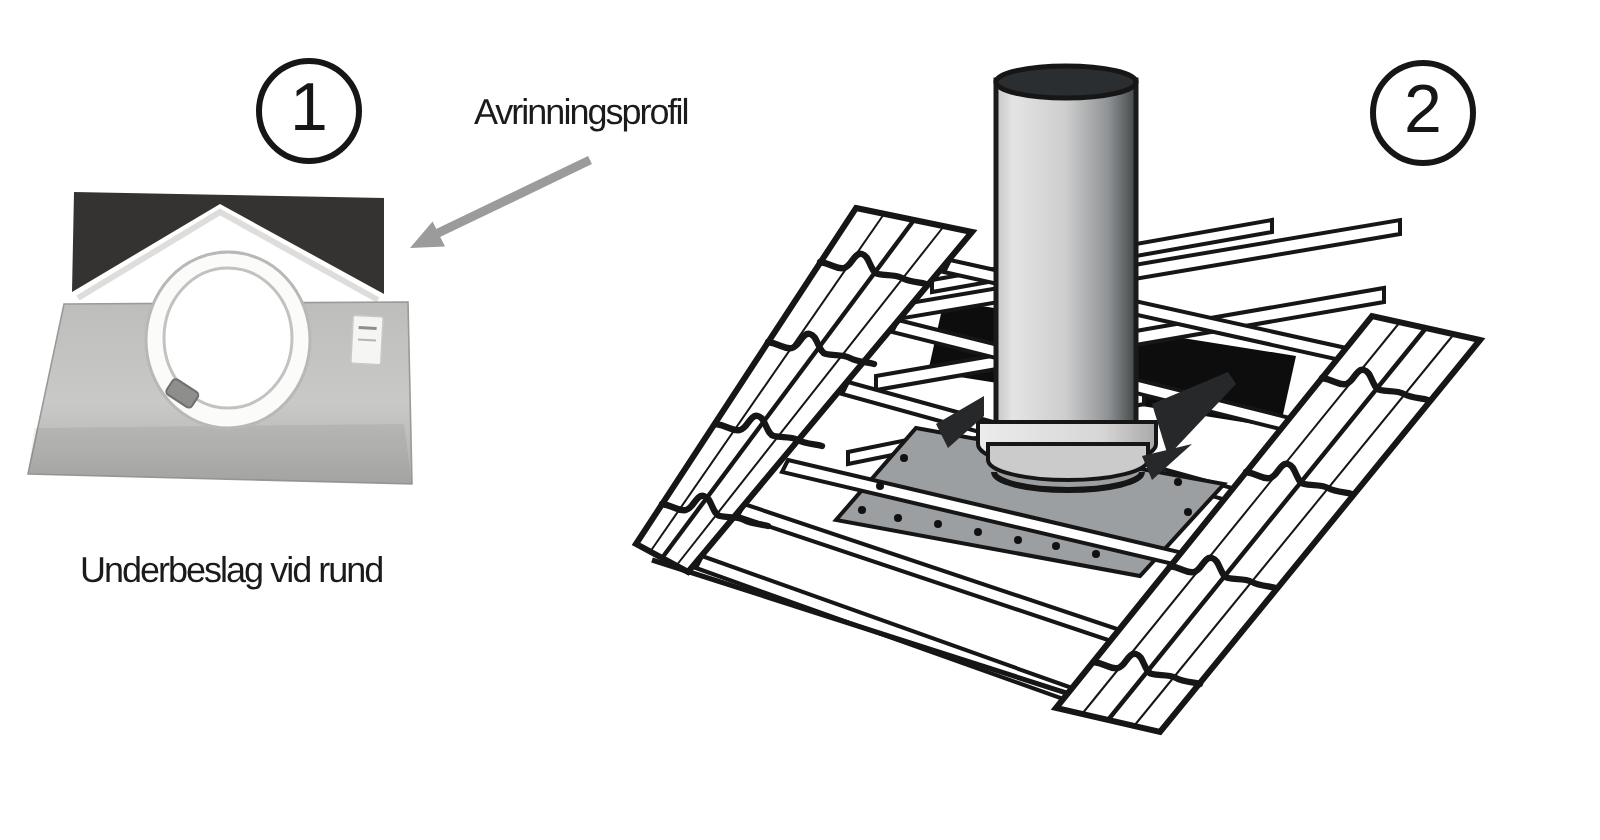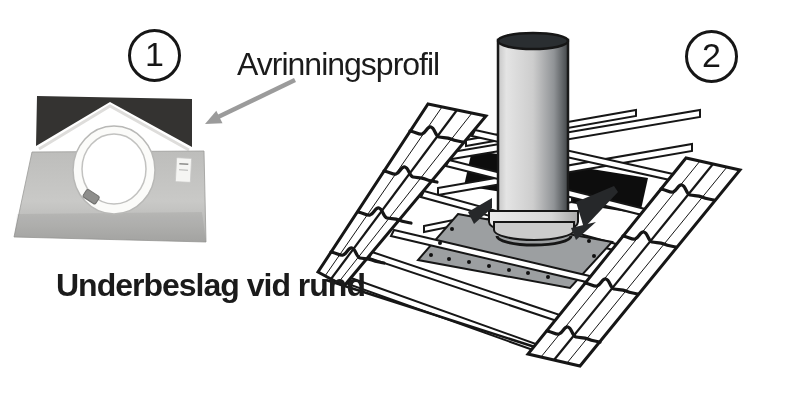--- a/index.html
+++ b/index.html
@@ -10,25 +10,25 @@
   #stage svg{position:absolute;left:0;top:0;}
   .badge{
     position:absolute;box-sizing:border-box;width:53px;height:53px;
     border:3.5px solid #161616;border-radius:50%;
     display:flex;align-items:center;justify-content:center;
     font-size:34px;color:#161616;background:#ffffff;padding-bottom:2px;
   }
   .badge-1{left:128px;top:29px;}
   .badge-2{left:685px;top:30px;}
   .annot{
-    position:absolute;color:#1b1b1b;font-size:32px;letter-spacing:-1px;
+    position:absolute;color:#1b1b1b;font-size:18px;letter-spacing:-1px;
     white-space:nowrap;
   }
   .arrow-label{left:237px;top:46px;}
-  .caption{left:56px;top:270px;line-height:31px;font-weight:bold;}
+  .caption{left:40px;top:270px;line-height:31px;}
   .caption span{display:block;}
 </style>
 </head>
 <body>
 
 <div id="stage">
 
   <svg width="800" height="420" viewBox="0 0 800 420">
     <defs>
       <linearGradient id="platePhoto" x1="0" y1="0" x2="0" y2="1">

